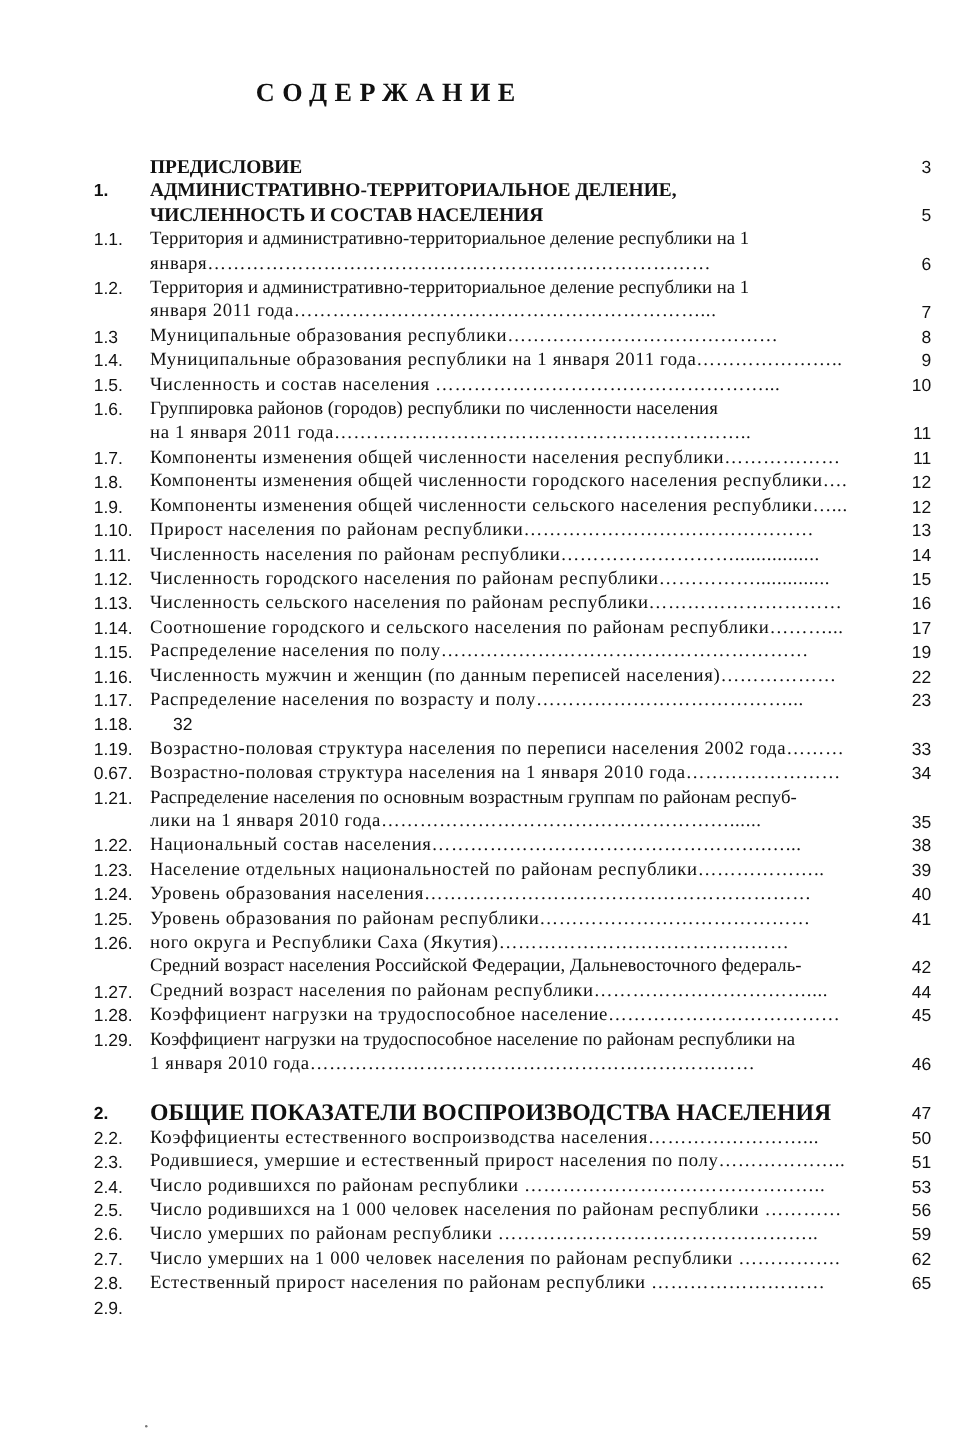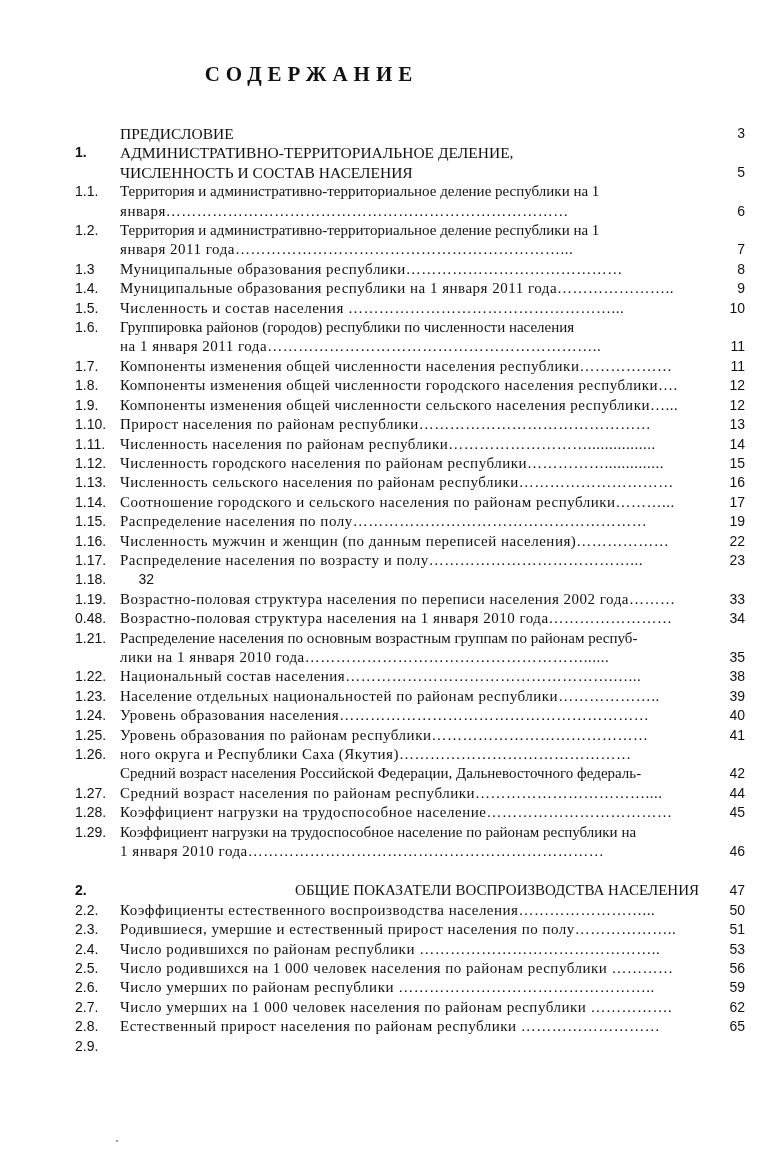--- a/index.html
+++ b/index.html
@@ -18,23 +18,23 @@
   .num {
     width: 45px; flex: 0 0 45px; align-self: flex-start;
     font-family: "Liberation Sans", "DejaVu Sans", sans-serif; font-size: 14px; line-height: 19.4px;
   }
   .text { flex: 1 1 auto; padding-right: 12px; max-width: 580px; }
   .text .dots { letter-spacing: 0.5px; white-space: nowrap; }
   .page-num {
     flex: 0 0 34px; text-align: right;
     font-family: "Liberation Sans", "DejaVu Sans", sans-serif; font-size: 14px; line-height: 19.4px;
   }
-  .entry.bold .text { font-weight: normal; font-size: 15.5px; }
+  .entry.bold .text { font-weight: bold; font-size: 15.5px; }
   .entry.bold .num { font-weight: bold; }
-  .entry.big .text { font-size: 15px; text-align: right; }
+  .entry.big .text { font-size: 19px; }
   .gap { height: 20px; }
   .line { display: block; }
   .stray { position: absolute; left: 116px; top: 1140px; width: 2px; height: 2px; background: #777; border-radius: 1px; }
 </style>
 </head>
 <body>
 
 <div class="page">
   <div class="title">СОДЕРЖАНИЕ</div>
 
@@ -181,21 +181,21 @@
         <span class="page-num">32</span>
       </div>
     <div class="entry">
         <span class="num">1.19.</span>
         <span class="text">
           <span class="line dots">Возрастно-половая структура населения по переписи населения 2002 года………</span>
         </span>
         <span class="page-num">33</span>
       </div>
     <div class="entry">
-        <span class="num">0.48.</span>
+        <span class="num">0.67.</span>
         <span class="text">
           <span class="line dots">Возрастно-половая структура населения на 1 января 2010 года……………………</span>
         </span>
         <span class="page-num">34</span>
       </div>
     <div class="entry">
         <span class="num">1.21.</span>
         <span class="text">
           <span class="line">Распределение населения по основным возрастным группам по районам респуб-</span>
           <span class="line dots">лики на 1 января 2010 года………………………………………………......</span>

